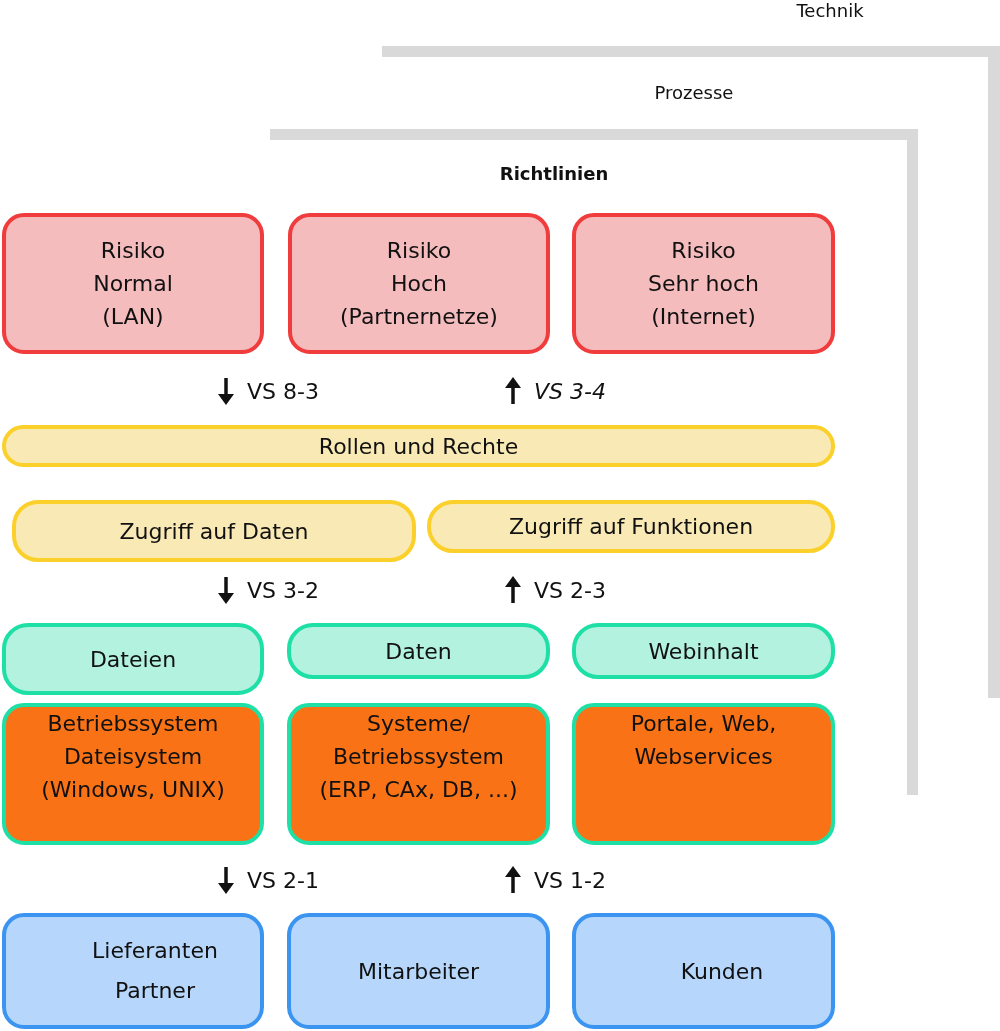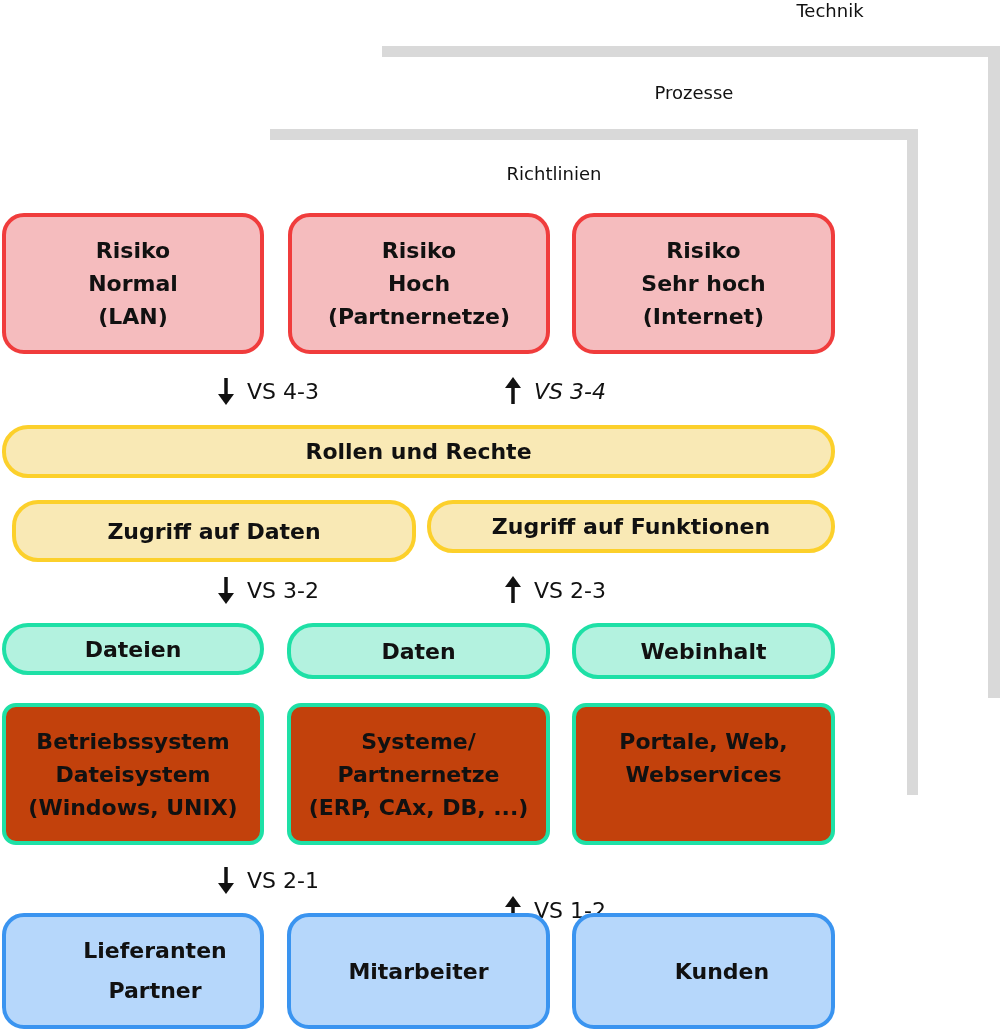--- a/index.html
+++ b/index.html
@@ -2,107 +2,107 @@
 <html><head>
 <meta charset="utf-8">
 <style>
   html, body { margin:0; padding:0; background:#ffffff; }
   body { width:1000px; height:1031px; position:relative; overflow:hidden;
          font-family:"DejaVu Sans", sans-serif; color:#111; }
   .frame-line { position:absolute; background:#d9d9d9; }
   .layer-label { position:absolute; font-size:18px; text-align:center; white-space:nowrap; }
   .box { position:absolute; box-sizing:border-box; border-width:4px; border-style:solid;
          display:flex; align-items:center; justify-content:center; text-align:center;
-         font-size:22px; line-height:33px; white-space:pre-line;font-weight:bold; }
+         font-size:22px; line-height:33px; white-space:pre-line; }
   .red { background:#f5bcbe; border-color:#f03c3c; border-radius:22px; }
   .yellow { background:#f9e9b5; border-color:#fcd02b; border-radius:26px; }
   .green { background:#b3f2df; border-color:#1ee0a6; border-radius:26px; }
-  .greenbig { background:#c2410c; border-color:#1ee0a6; border-radius:14px; align-items:flex-start; padding-top:18px; }
+  .greenbig { background:#f97316; border-color:#1ee0a6; border-radius:22px; align-items:flex-start; }
   .blue { background:#b6d7fb; border-color:#3a94f0; border-radius:22px; }
   .vs { position:absolute; font-size:22px; display:flex; align-items:center; gap:10px; white-space:nowrap; }
   .arrow { width:22px; height:30px; display:inline-block; }
 </style>
 </head>
 <body>
 
 <div class="frame-line" style="left:382px;top:46px;width:618px;height:11px;"></div>
 <div class="frame-line" style="left:988px;top:46px;width:12px;height:652px;"></div>
 <div class="layer-label" style="left:770px;top:0px;width:120px;">Technik</div>
 
 <div class="frame-line" style="left:270px;top:129px;width:648px;height:11px;"></div>
 <div class="frame-line" style="left:907px;top:129px;width:11px;height:666px;"></div>
 <div class="layer-label" style="left:624px;top:82px;width:140px;">Prozesse</div>
 
-<div class="layer-label" style="left:474px;top:163px;width:160px;">Richtlinien</div>
+<div class="layer-label" style="left:474px;top:163px;width:160px;font-weight:bold;">Richtlinien</div>
 
 <div class="box red" style="left:2px;top:213px;width:262px;height:141px;">Risiko
 Normal
 (LAN)</div>
 <div class="box red" style="left:288px;top:213px;width:262px;height:141px;">Risiko
 Hoch
 (Partnernetze)</div>
 <div class="box red" style="left:572px;top:213px;width:263px;height:141px;">Risiko
 Sehr hoch
 (Internet)</div>
 
 <div class="vs" style="left:215px;top:376px;">
   <svg class="arrow" viewBox="0 0 22 30">
       <line x1="11" y1="2" x2="11" y2="24" stroke="#111" stroke-width="3.5"></line>
       <polygon points="3,18 19,18 11,29" fill="#111"></polygon>
     </svg>
-  <span>VS 4-3</span>
+  <span>VS 8-3</span>
 </div>
 <div class="vs" style="left:502px;top:376px;font-style:italic;">
   <svg class="arrow" viewBox="0 0 22 30">
       <line x1="11" y1="6" x2="11" y2="28" stroke="#111" stroke-width="3.5"></line>
       <polygon points="3,12 19,12 11,1" fill="#111"></polygon>
     </svg>
   <span>VS 3-4</span>
 </div>
 
-<div class="box yellow" style="left:2px;top:425px;width:833px;height:53px;">Rollen und Rechte</div>
+<div class="box yellow" style="left:2px;top:425px;width:833px;height:42px;">Rollen und Rechte</div>
 <div class="box yellow" style="left:12px;top:500px;width:404px;height:62px;">Zugriff auf Daten</div>
 <div class="box yellow" style="left:427px;top:500px;width:408px;height:53px;">Zugriff auf Funktionen</div>
 
 <div class="vs" style="left:215px;top:575px;">
   <svg class="arrow" viewBox="0 0 22 30">
       <line x1="11" y1="2" x2="11" y2="24" stroke="#111" stroke-width="3.5"></line>
       <polygon points="3,18 19,18 11,29" fill="#111"></polygon>
     </svg>
   <span>VS 3-2</span>
 </div>
 <div class="vs" style="left:502px;top:575px;">
   <svg class="arrow" viewBox="0 0 22 30">
       <line x1="11" y1="6" x2="11" y2="28" stroke="#111" stroke-width="3.5"></line>
       <polygon points="3,12 19,12 11,1" fill="#111"></polygon>
     </svg>
   <span>VS 2-3</span>
 </div>
 
-<div class="box green" style="left:2px;top:623px;width:262px;height:52px;">Dateien</div>
+<div class="box green" style="left:2px;top:623px;width:262px;height:72px;">Dateien</div>
 <div class="box green" style="left:287px;top:623px;width:263px;height:56px;">Daten</div>
 <div class="box green" style="left:572px;top:623px;width:263px;height:56px;">Webinhalt</div>
 
 <div class="box greenbig" style="left:2px;top:703px;width:262px;height:142px;">Betriebssystem
 Dateisystem
 (Windows, UNIX)</div>
 <div class="box greenbig" style="left:287px;top:703px;width:263px;height:142px;">Systeme/
-Partnernetze
+Betriebssystem
 (ERP, CAx, DB, ...)</div>
 <div class="box greenbig" style="left:572px;top:703px;width:263px;height:142px;">Portale, Web,
 Webservices</div>
 
 <div class="vs" style="left:215px;top:865px;text-align:right;">
   <svg class="arrow" viewBox="0 0 22 30">
       <line x1="11" y1="2" x2="11" y2="24" stroke="#111" stroke-width="3.5"></line>
       <polygon points="3,18 19,18 11,29" fill="#111"></polygon>
     </svg>
   <span>VS 2-1</span>
 </div>
-<div class="vs" style="left:502px;top:865px;margin-top:30px;">
+<div class="vs" style="left:502px;top:865px;">
   <svg class="arrow" viewBox="0 0 22 30">
       <line x1="11" y1="6" x2="11" y2="28" stroke="#111" stroke-width="3.5"></line>
       <polygon points="3,12 19,12 11,1" fill="#111"></polygon>
     </svg>
   <span>VS 1-2</span>
 </div>
 
 <div class="box blue" style="left:2px;top:913px;width:262px;height:116px;line-height:40px;padding-left:44px;">Lieferanten
 Partner</div>
 <div class="box blue" style="left:287px;top:913px;width:263px;height:116px;">Mitarbeiter</div>

